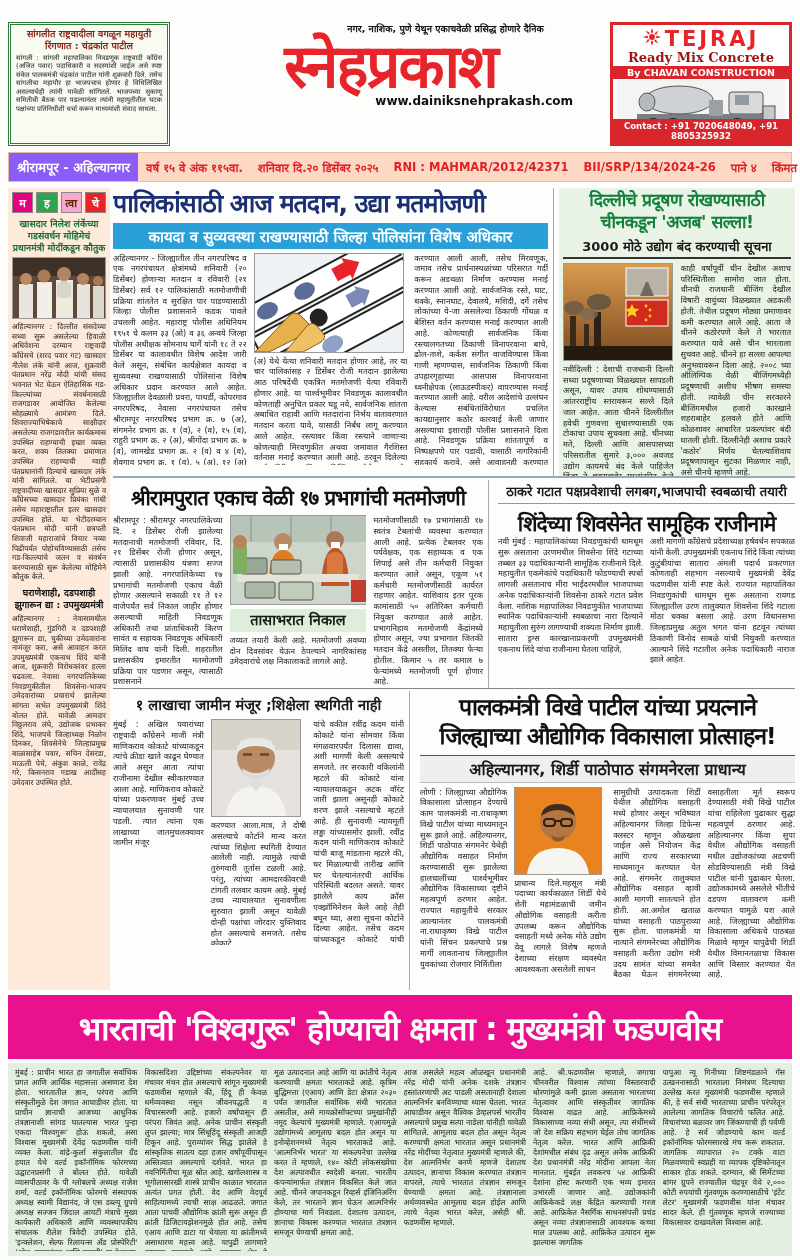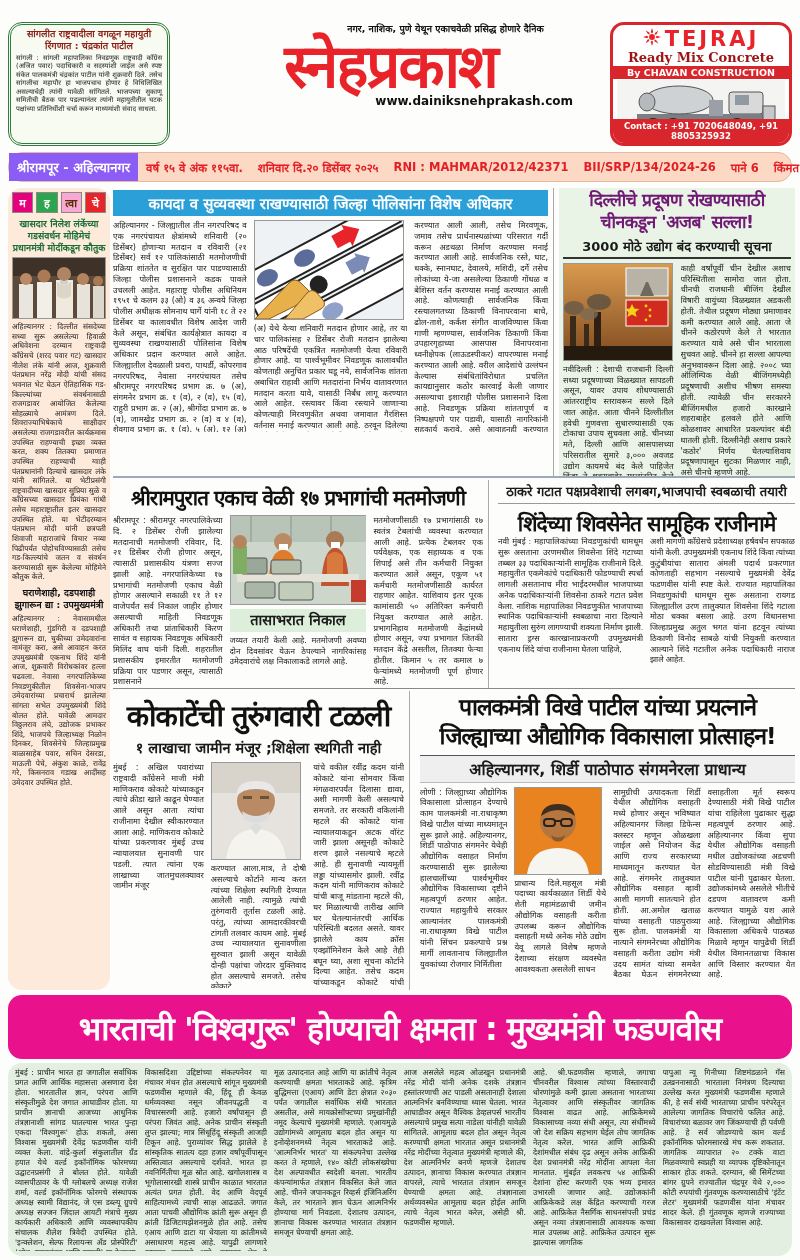--- a/index.html
+++ b/index.html
@@ -1,20 +1,20 @@
 <!DOCTYPE html>
 <html><head>
 <meta charset="utf-8">
 <style>
   html,body{margin:0;padding:0;}
   body{
     width:800px;height:1260px;position:relative;background:#fdfdfb;
     font-family:"DejaVu Sans",sans-serif;color:#1a1a1a;overflow:hidden;
   }
-  .abs{position:absolute;border-radius:14px;}
+  .abs{position:absolute;}
   
   #promo-box{left:8px;top:22px;width:162px;height:124px;border:3px double #2f7d3a;background:#f7fbf2;padding:3px 5px;box-sizing:border-box;overflow:hidden;}
   #promo-box .ph{color:#8d1f14;font-weight:bold;font-size:9.5px;text-align:center;line-height:1.25;margin-bottom:2px;}
   #promo-box .pb{font-size:6.8px;line-height:1.25;text-align:justify;}
   #masthead{left:178px;top:22px;width:425px;height:126px;text-align:center;}
   #tagline{font-size:9.5px;font-weight:bold;color:#111;padding-left:110px;white-space:nowrap;}
   #paper-title{color:#e8232a;font-size:60px;font-weight:bold;line-height:1.05;letter-spacing:-2px;white-space:nowrap;}
   #website{font-size:12px;font-weight:bold;color:#111;text-align:right;padding-right:30px;margin-top:-4px;}
   #ad-box{left:610px;top:22px;width:182px;height:124px;border:3px solid #d8262c;background:#fff;box-sizing:border-box;overflow:hidden;}
   #ad-brand-row{display:flex;align-items:center;justify-content:center;gap:4px;margin-top:2px;}
@@ -46,21 +46,21 @@
   #row3{top:503px;height:299px;}
   .art{position:absolute;top:0;bottom:0;box-sizing:border-box;overflow:hidden;}
   
   #art-a{left:0;width:441px;border-right:1px solid #aaa;padding-right:5px;}
   #art-a-headline{color:#1b2f74;font-weight:bold;font-size:25px;white-space:nowrap;letter-spacing:-1px;line-height:1.3;}
   #art-a-subbar{background:#2b9fd8;color:#fff;font-weight:bold;font-size:15px;text-align:center;padding:3px 0;margin:2px 0 4px 0;white-space:nowrap;}
   .cols{display:flex;gap:7px;}
   .col{flex:1;font-size:8.1px;line-height:1.33;text-align:justify;overflow:hidden;}
   
   #art-b{left:446px;width:236px;background:#e9f4e6;padding:2px 4px;}
-  #art-b-headline{color:#701a75;font-weight:bold;font-size:17.5px;line-height:1.25;text-align:center;letter-spacing:-0.5px;}
+  #art-b-headline{color:#15803d;font-weight:bold;font-size:17.5px;line-height:1.25;text-align:center;letter-spacing:-0.5px;}
   #art-b-subhead{font-weight:bold;font-size:13px;text-align:center;border-bottom:2px solid #333;padding-bottom:2px;margin:3px 0 4px 0;white-space:nowrap;}
   
   #art-c{left:0;width:376px;border-right:1px solid #aaa;padding-right:5px;}
   #art-c-headline{color:#111;font-weight:bold;font-size:20.5px;white-space:nowrap;letter-spacing:-1px;text-align:center;padding:3px 0 4px 0;}
   #result-box{background:#ddeeda;font-weight:bold;font-size:14.5px;text-align:center;padding:2px 0;margin:4px 0 2px 0;white-space:nowrap;}
   
   #art-d{left:381px;width:301px;padding-left:4px;}
   #art-d-headline{color:#111;font-weight:bold;font-size:21px;white-space:nowrap;letter-spacing:-1px;text-align:center;padding-top:2px;}
   #art-d-subhead{font-weight:bold;font-size:13px;text-align:center;white-space:nowrap;border-bottom:1px solid #999;padding:2px 0 3px 0;margin-bottom:3px;}
   
@@ -127,21 +127,21 @@
   <div id="ad-contact">Contact : +91 7020648049, +91 8805325932</div>
 </div>
 
 <div class="abs" id="dateline">
   <div id="edition-box">श्रीरामपूर - अहिल्यानगर</div>
   <div id="dateline-info">
     <span>वर्ष १५ वे  अंक ११५वा.</span>
     <span>शनिवार दि.२० डिसेंबर २०२५</span>
     <span>RNI : MAHMAR/2012/42371</span>
     <span>BII/SRP/134/2024-26</span>
-    <span>पाने 6</span>
+    <span>पाने ४</span>
     <span>किंमत ३ रु.</span>
   </div>
 </div>
 
 <div class="abs" id="sidebar">
   <div id="mh-letters">
     <div class="mh-box">म</div>
     <div class="mh-box">ह</div>
     <div class="mh-box">त्वा</div>
     <div class="mh-box">चे</div>
@@ -165,20 +165,21 @@
   </svg>
   <div class="sb-body">अहिल्यानगर : दिल्लीत संसदेच्या सध्या सुरू असलेल्या हिवाळी अधिवेशना दरम्यान राष्ट्रवादी काँग्रेसचे (शरद पवार गट) खासदार नीलेश लंके यांनी आज, शुक्रवारी पंतप्रधान नरेंद्र मोदी यांची संसद भवनात भेट घेऊन ऐतिहासिक गड-किल्ल्यांच्या संवर्धनासाठी राजगडावर आयोजित केलेल्या सोहळ्याचे आमंत्रण दिले. शिवराज्याभिषेकाचे साक्षीदार असलेल्या राजगडावरील कार्यक्रमास उपस्थित राहण्याची इच्छा व्यक्त करत, शक्य तितक्या प्रमाणात उपस्थित राहण्याची ग्वाही पंतप्रधानांनी दिल्याचे खासदार लंके यांनी सांगितले. या भेटीप्रसंगी राष्ट्रवादीच्या खासदार सुप्रिया सुळे व काँग्रेसच्या खासदार प्रियंका गांधी तसेच महाराष्ट्रातील इतर खासदार उपस्थित होते. या भेटीदरम्यान पंतप्रधान मोदी यांनी छत्रपती शिवाजी महाराजांचे विचार नव्या पिढीपर्यंत पोहोचविण्यासाठी तसेच गड-किल्ल्यांचे जतन व संवर्धन करण्यासाठी सुरू केलेल्या मोहिमेने कौतुक केले.</div>
   <div class="sb-head black" style="margin-top:5px;">घराणेशाही, दडपशाही झुगारून द्या : उपमुख्यमंत्री</div>
   <div class="sb-body">अहिल्यानगर : नेवासामधील घराणेशाही, गुंडगिरी व दडपशाही झुगारून द्या, चुकीच्या उमेदवारांना नामंजूर करा, असे आवाहन करत उपमुख्यमंत्री एकनाथ शिंदे यांनी आज, शुक्रवारी विरोधकांवर हल्ला चढवला. नेवासा नगरपालिकेच्या निवडणुकीतील शिवसेना-भाजप उमेदवारांच्या प्रचारार्थ झालेल्या सांगता सभेत उपमुख्यमंत्री शिंदे बोलत होते. यावेळी आमदार विठ्ठलराव लंघे, उद्योजक प्रभाकर शिंदे, भाजपचे जिल्हाध्यक्ष निळोन दिनकर, शिवसेनेचे जिल्हाप्रमुख बाळासाहेब पवार, सचिन देसरडा, माऊली पेचे, अंकुश काळे, रावेंद्र गरे, किसनराव गडाख आदींसह उमेदवार उपस्थित होते.</div>
 </div>
 
 <div class="abs" id="main">
 
   <div class="row" id="row1">
     <div class="art" id="art-a">
+      <div id="art-a-headline">पालिकांसाठी आज मतदान, उद्या मतमोजणी</div>
       <div id="art-a-subbar">कायदा व सुव्यवस्था राखण्यासाठी जिल्हा पोलिसांना विशेष अधिकार</div>
       <div class="cols" style="height:212px;">
         <div class="col">अहिल्यानगर - जिल्ह्यातील तीन नगरपरिषद व एक नगरपंचायत क्षेत्रांमध्ये शनिवारी (२० डिसेंबर) होणाऱ्या मतदान व रविवारी (२१ डिसेंबर) सर्व १२ पालिकांसाठी मतमोजणीची प्रक्रिया शांततेत व सुरक्षित पार पाडण्यासाठी जिल्हा पोलीस प्रशासनाने कडक पावले उचलली आहेत. महाराष्ट्र पोलीस अधिनियम १९५१ चे कलम ३३ (ओ) व ३६ अन्वये जिल्हा पोलीस अधीक्षक सोमनाथ घार्गे यांनी १८ ते २२ डिसेंबर या कालावधीत विशेष आदेश जारी केले असून, संबंधित कार्यक्षेत्रात कायदा व सुव्यवस्था राखण्यासाठी पोलिसांना विशेष अधिकार प्रदान करण्यात आले आहेत. जिल्ह्यातील देवळाली प्रवरा, पाथर्डी, कोपरगाव नगरपरिषद, नेवासा नगरपंचायत तसेच श्रीरामपूर नगरपरिषद प्रभाग क्र. ७ (अ), संगमनेर प्रभाग क्र. १ (व), २ (व), १५ (व), राहुरी प्रभाग क्र. २ (अ), श्रीगोंदा प्रभाग क्र. ७ (व), जामखेड प्रभाग क्र. २ (व) व ४ (व), शेवगाव प्रभाग क्र. १ (व), ५ (अ), १२ (अ) आणि शिर्डी नगरपरिषद प्रभाग क्र. ६</div>
         <div class="col" style="flex:1.15;">
           <svg class="photo-frame" width="148" height="98" viewBox="0 0 148 98" style="margin-bottom:3px;">
             <rect width="148" height="98" fill="#eef2f5"></rect>
             <g transform="rotate(-28 74 49)">
               <rect x="-10" y="14" width="170" height="26" fill="#fff" stroke="#222" stroke-width="2"></rect>
               <rect x="-10" y="44" width="170" height="26" fill="#fff" stroke="#222" stroke-width="2"></rect>
               <rect x="-10" y="74" width="170" height="26" fill="#fff" stroke="#222" stroke-width="2"></rect>
@@ -276,21 +277,20 @@
       <div id="art-d-headline">शिंदेच्या शिवसेनेत सामूहिक राजीनामे</div>
       <div class="cols" style="height:158px;font-family:Liberation Serif, serif;">
         <div class="col">नवी मुंबई : महापालिकांच्या निवडणुकांची धामधूम सुरू असताना उरणमधील शिवसेना शिंदे गटाच्या तब्बल ३३ पदाधिकाऱ्यांनी सामूहिक राजीनामे दिले. महायुतीत एकमेकांचे पदाधिकारी फोडण्याची स्पर्धा लागली असतानाच मीरा भाईंदरमधील भाजपाच्या अनेक पदाधिकाऱ्यांनी शिवसेना ठाकरे गटात प्रवेश केला. नाशिक महापालिका निवडणुकीत भाजपाच्या स्थानिक पदाधिकाऱ्यांनी स्वबळाचा नारा दिल्याने महायुतीला सुरुंग लागण्याची शक्यता निर्माण झाली. सातारा ड्रग्स कारखानाप्रकरणी उपमुख्यमंत्री एकनाथ शिंदे यांचा राजीनामा घेतला पाहिजे,</div>
         <div class="col">अशी मागणी काँग्रेसचे प्रदेशाध्यक्ष हर्षवर्धन सपकाळ यांनी केली. उपमुख्यमंत्री एकनाथ शिंदे किंवा त्यांच्या कुटुंबीयांचा सातारा अंमली पदार्थ प्रकरणात कोणताही सहभाग नसल्याचे मुख्यमंत्री देवेंद्र फडणवीस यांनी स्पष्ट केले. राज्यात महापालिका निवडणुकांची धामधूम सुरू असताना रायगड जिल्ह्यातील उरण तालुक्यात शिवसेना शिंदे गटाला मोठा धक्का बसला आहे. उरण विधानसभा जिल्हाप्रमुख अतुल भगत यांना हटवून त्यांच्या ठिकाणी विनोद साबळे यांची नियुक्ती करण्यात आल्याने शिंदे गटातील अनेक पदाधिकारी नाराज झाले आहेत.</div>
       </div>
     </div>
   </div>
 
   <div class="row" id="row3">
     <div class="art" id="art-e">
-      <div id="art-e-headline">कोकाटेंची तुरुंगवारी टळली</div>
       <div id="art-e-subhead">१ लाखाचा जामीन मंजूर ;शिक्षेला स्थगिती नाही</div>
       <div class="cols" style="height:226px;">
         <div class="col">मुंबई : अखिल पवारांच्या राष्ट्रवादी काँग्रेसने माजी मंत्री माणिकराव कोकाटे यांच्याकडून त्यांचे क्रीडा खाते काढून घेण्यात आले असून आता त्यांचा राजीनामा देखील स्वीकारण्यात आला आहे. माणिकराव कोकाटे यांच्या प्रकरणावर मुंबई उच्च न्यायालयात सुनावणी पार पडली. त्यात त्यांना एक लाखाच्या जातमुचलक्यावर जामीन मंजूर</div>
         <div class="col" style="flex:1.05;">
           <svg class="photo-frame" width="88" height="96" viewBox="0 0 88 96" style="margin-bottom:3px;">
             <rect width="88" height="96" fill="#e6e3de"></rect>
             <rect x="0" y="0" width="88" height="30" fill="#d8d4cc"></rect>
             <path d="M14 96 q4 -30 30 -30 q26 0 30 30z" fill="#f5f3ee"></path>
             <path d="M38 64 l6 8 6 -8 -6 -4z" fill="#ddd"></path>
             <circle cx="44" cy="38" r="19" fill="#b98a63"></circle>

